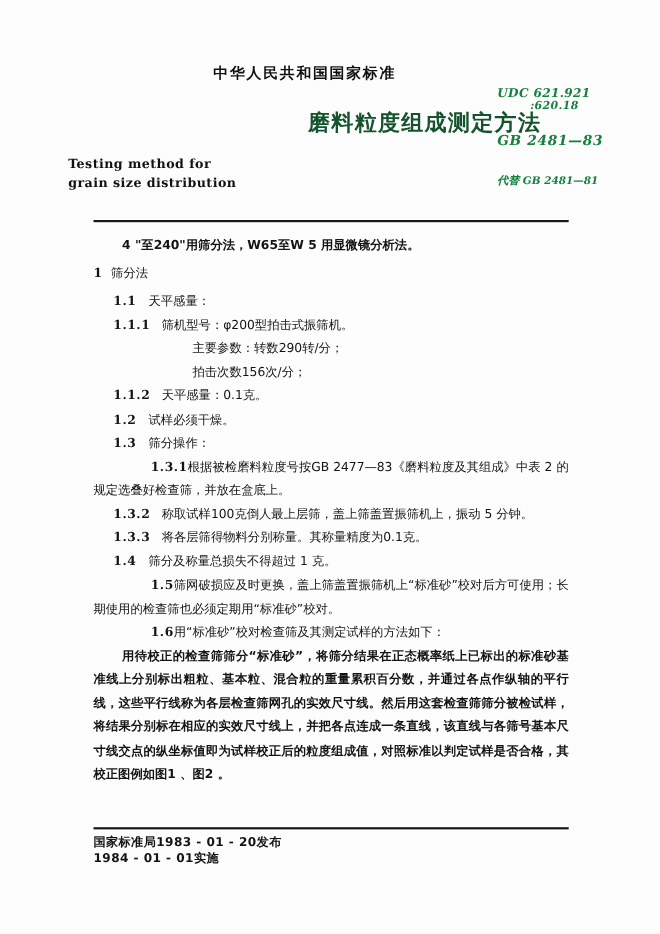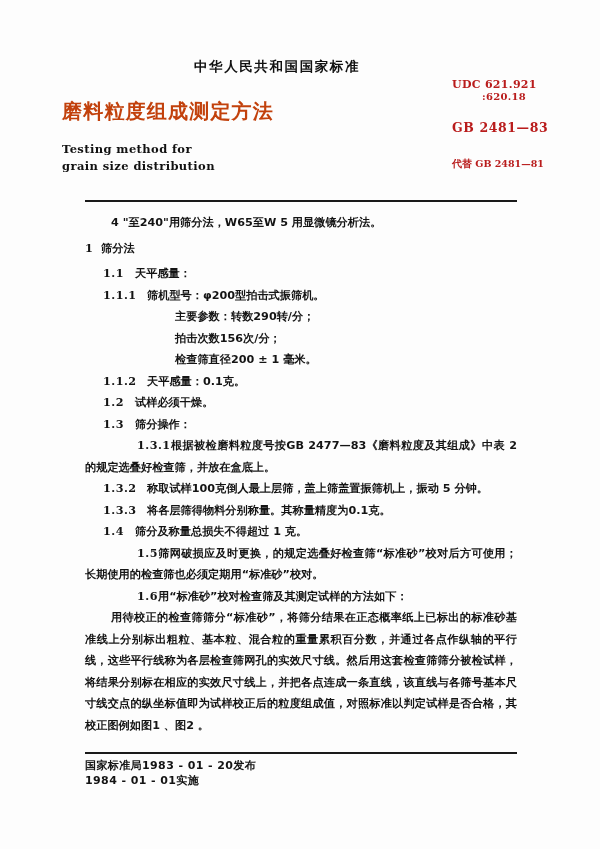--- a/index.html
+++ b/index.html
@@ -31,28 +31,28 @@
   .std-org {
     text-align: center;
     width: 430px;
     margin-left: 62px;
     font-size: 13.5px;
     font-weight: bold;
     letter-spacing: 1.6px;
     color: #111;
   }
   .doc-title {
-    text-align: left;
+    text-align: right;
     width: 430px;
     margin-left: 62px;
     margin-top: 22px;
     font-size: 20px;
     font-weight: bold;
     letter-spacing: 1.2px;
-    color: #c2410c;
+    color: #14532d;
   }
   .doc-subtitle {
     text-align: left;
     width: 430px;
     margin-left: 62px;
     margin-top: 16px;
     font-family: "DejaVu Serif", "Liberation Serif", serif;
     font-size: 11.5px;
     font-weight: bold;
     line-height: 1.45;
@@ -60,21 +60,22 @@
     color: #111;
   }
 
   
   .header-right {
     position: absolute;
     right: 28px;
     top: 78px;
     width: 120px;
     font-family: "DejaVu Serif", "Liberation Serif", serif;
-    color: #b91c1c;
+    color: #15803d;
+    font-style: italic;
   }
   .udc {
     font-size: 11px;
     font-weight: bold;
     letter-spacing: 0.3px;
     white-space: nowrap;
   }
   .udc-sub {
     font-size: 10px;
     font-weight: bold;
@@ -139,21 +140,21 @@
   .para-first { text-indent: 26px; }
   .num {
     display: inline-block;
     font-family: "DejaVu Serif", "Liberation Serif", serif;
     font-weight: bold;
     letter-spacing: 0.5px;
   }
   .num-w1 { min-width: 16px; }
   .num-w2 { min-width: 32px; }
   .num-w3 { min-width: 44px; }
-  .txt { font-weight: bold; margin-top: 24px; }
+  .txt { font-weight: normal; margin-top: 24px; }
   .small-gap { height: 4px; }
 
   
   .footer {
     position: absolute;
     left: 85px;
     top: 758px;
     width: 440px;
     display: flex;
     justify-content: space-between;
@@ -209,23 +210,20 @@
     </div>
     <div class="ln ind-2">
       <span class="num num-w3">1.1.1</span><span class="txt">筛机型号：φ200型拍击式振筛机。</span>
     </div>
     <div class="ln ind-param">
       <span class="txt">主要参数：转数290转/分；</span>
     </div>
     <div class="ln ind-param">
       <span class="txt">拍击次数156次/分；</span>
     </div>
-    <div class="ln ind-param">
-      <span class="txt">检查筛直径200 ± 1 毫米。</span>
-    </div>
     <div class="ln ind-2">
       <span class="num num-w3">1.1.2</span><span class="txt">天平感量：0.1克。</span>
     </div>
     <div class="ln ind-1">
       <span class="num num-w2">1.2</span><span class="txt">试样必须干燥。</span>
     </div>
     <div class="ln ind-1">
       <span class="num num-w2">1.3</span><span class="txt">筛分操作：</span>
     </div>
 
@@ -237,21 +235,21 @@
       <span class="num num-w3">1.3.2</span><span class="txt">称取试样100克倒人最上层筛，盖上筛盖置振筛机上，振动 5 分钟。</span>
     </div>
     <div class="ln ind-2">
       <span class="num num-w3">1.3.3</span><span class="txt">将各层筛得物料分别称量。其称量精度为0.1克。</span>
     </div>
     <div class="ln ind-1">
       <span class="num num-w2">1.4</span><span class="txt">筛分及称量总损失不得超过 1 克。</span>
     </div>
 
     <div class="ln para para-first">
-      <span class="num num-w2">1.5</span><span class="txt">筛网破损应及时更换，的规定选叠好检查筛“标准砂”校对后方可使用；长期使用的检查筛也必须定期用“标准砂”校对。</span>
+      <span class="num num-w2">1.5</span><span class="txt">筛网破损应及时更换，盖上筛盖置振筛机上“标准砂”校对后方可使用；长期使用的检查筛也必须定期用“标准砂”校对。</span>
     </div>
 
     <div class="ln para para-first">
       <span class="num num-w2">1.6</span><span class="txt">用“标准砂”校对检查筛及其测定试样的方法如下：</span>
     </div>
 
     <div class="ln para para-first">用待校正的检查筛筛分“标准砂”，将筛分结果在正态概率纸上已标出的标准砂基准线上分别标出粗粒、基本粒、混合粒的重量累积百分数，并通过各点作纵轴的平行线，这些平行线称为各层检查筛网孔的实效尺寸线。然后用这套检查筛筛分被检试样，将结果分别标在相应的实效尺寸线上，并把各点连成一条直线，该直线与各筛号基本尺寸线交点的纵坐标值即为试样校正后的粒度组成值，对照标准以判定试样是否合格，其校正图例如图1 、图2 。</div>
 
   </div>
 

